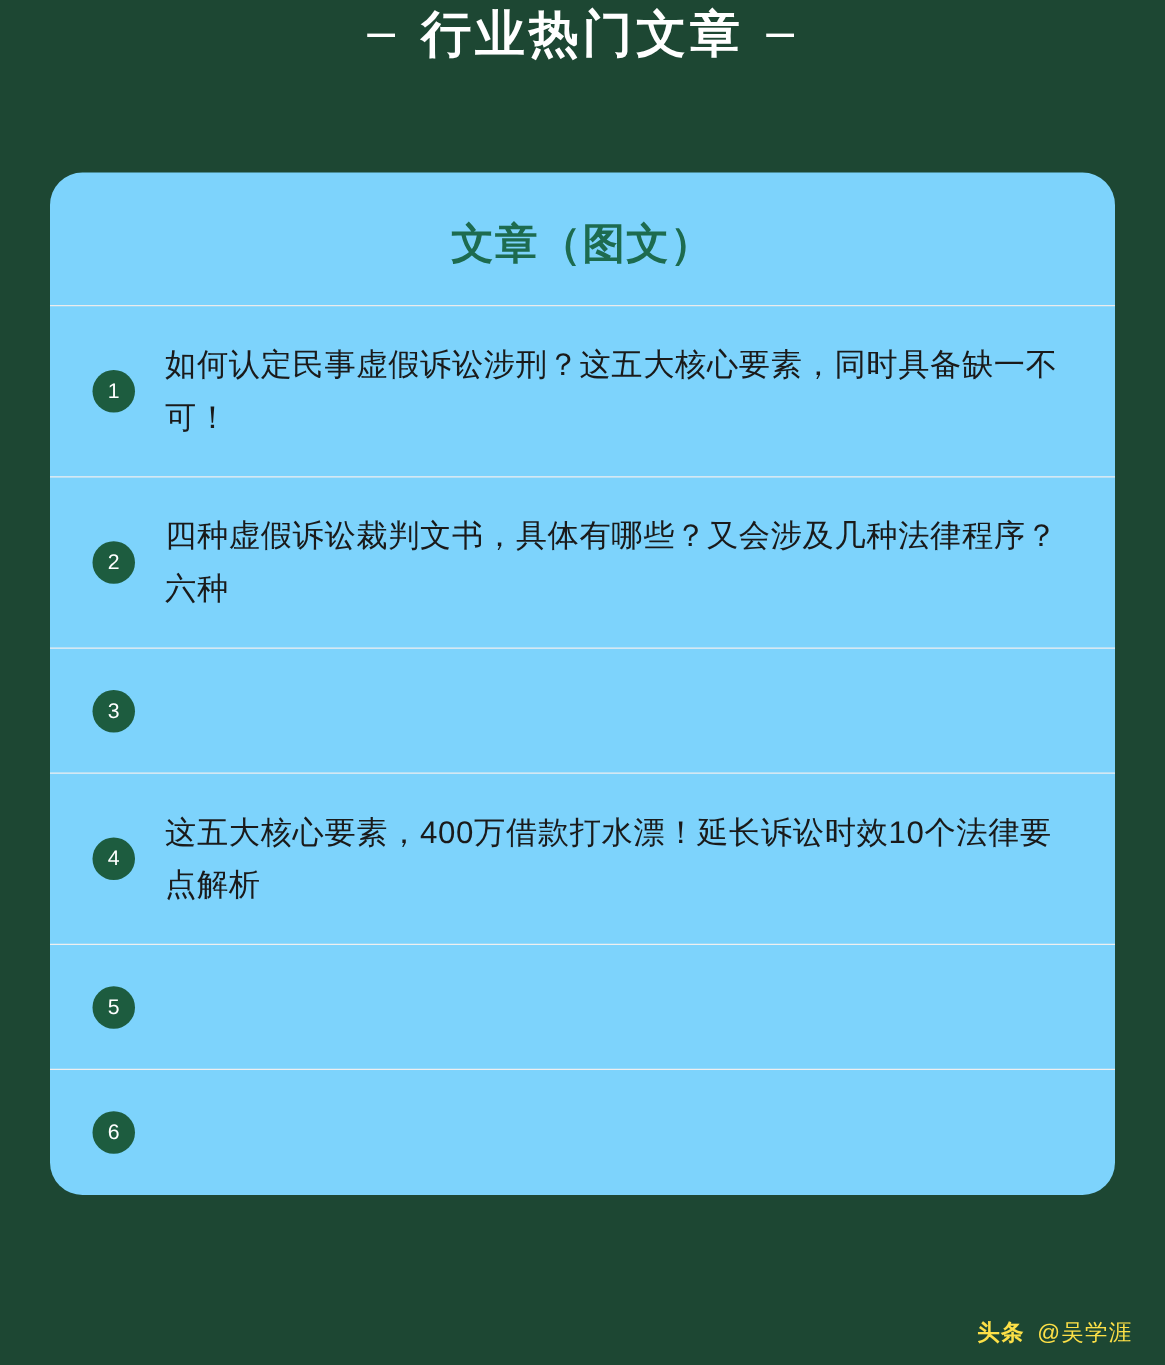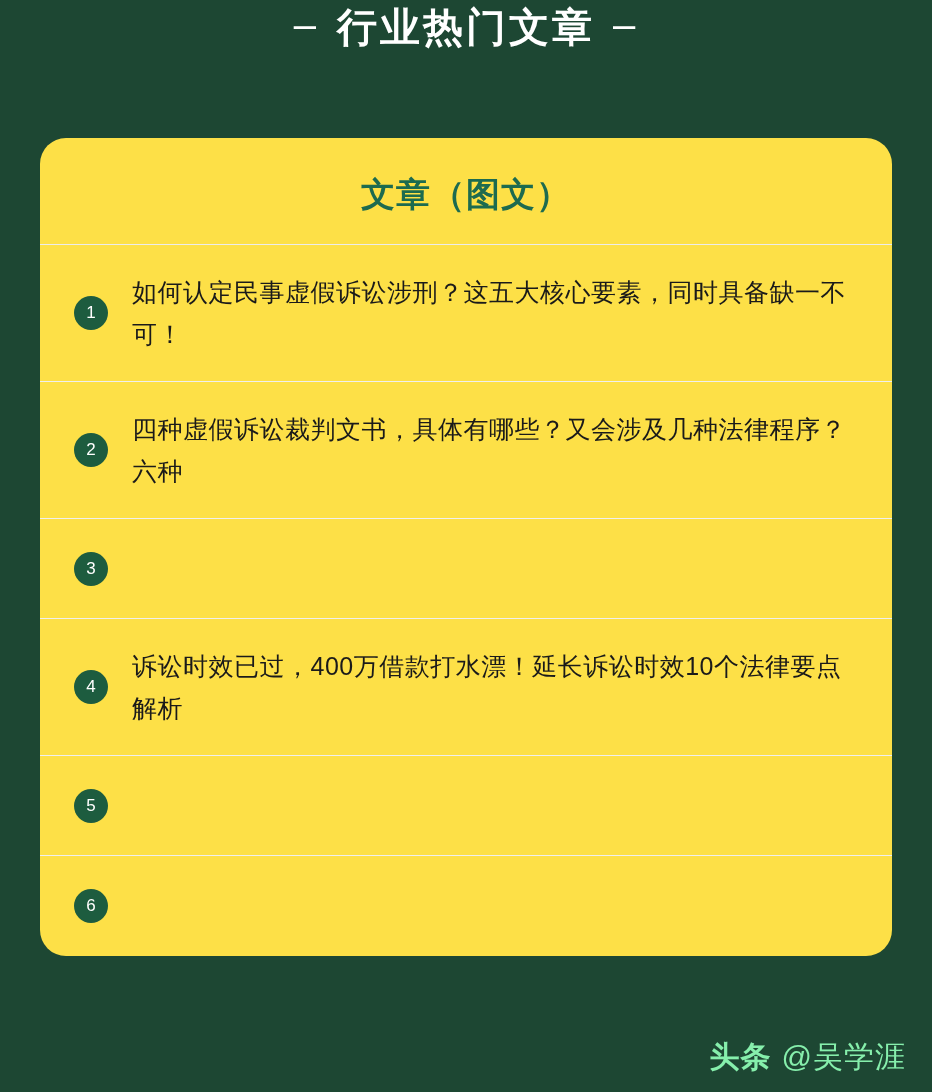--- a/index.html
+++ b/index.html
@@ -27,21 +27,21 @@
     display: inline-block;
     padding: 0 18px;
     font-weight: 400;
     vertical-align: 3px;
   }
   .card {
     position: absolute;
     left: 40px;
     top: 138px;
     width: 852px;
-    background: #fde047;
+    background: #7dd3fc;
     border-radius: 26px;
     box-sizing: border-box;
     overflow: hidden;
   }
   .card-title {
     text-align: center;
     color: #1d6b4f;
     font-size: 34px;
     font-weight: 700;
     letter-spacing: 1px;
@@ -83,22 +83,22 @@
     line-height: 42px;
     letter-spacing: 0.5px;
     padding: 26px 0;
   }
   .footer {
     position: absolute;
     right: 26px;
     bottom: 14px;
     display: flex;
     align-items: flex-start;
-    color: #86efac;
-    font-size: 30px;
+    color: #fde047;
+    font-size: 18px;
     letter-spacing: 1px;
   }
   .footer .toutiao {
     font-weight: 700;
     margin-right: 10px;
   }
   .footer .handle {
     font-weight: 400;
   }
 </style>
@@ -122,21 +122,21 @@
       <div class="badge">2</div>
       <div class="item-text">四种虚假诉讼裁判文书，具体有哪些？又会涉及几种法律程序？六种</div>
     </div>
 
     <div class="list-item">
       <div class="badge">3</div>
     </div>
 
     <div class="list-item">
       <div class="badge">4</div>
-      <div class="item-text">诉讼时效已过，400万借款打水漂！延长诉讼时效10个法律要点解析</div>
+      <div class="item-text">这五大核心要素，400万借款打水漂！延长诉讼时效10个法律要点解析</div>
     </div>
 
     <div class="list-item">
       <div class="badge">5</div>
     </div>
 
     <div class="list-item">
       <div class="badge">6</div>
     </div>
 

